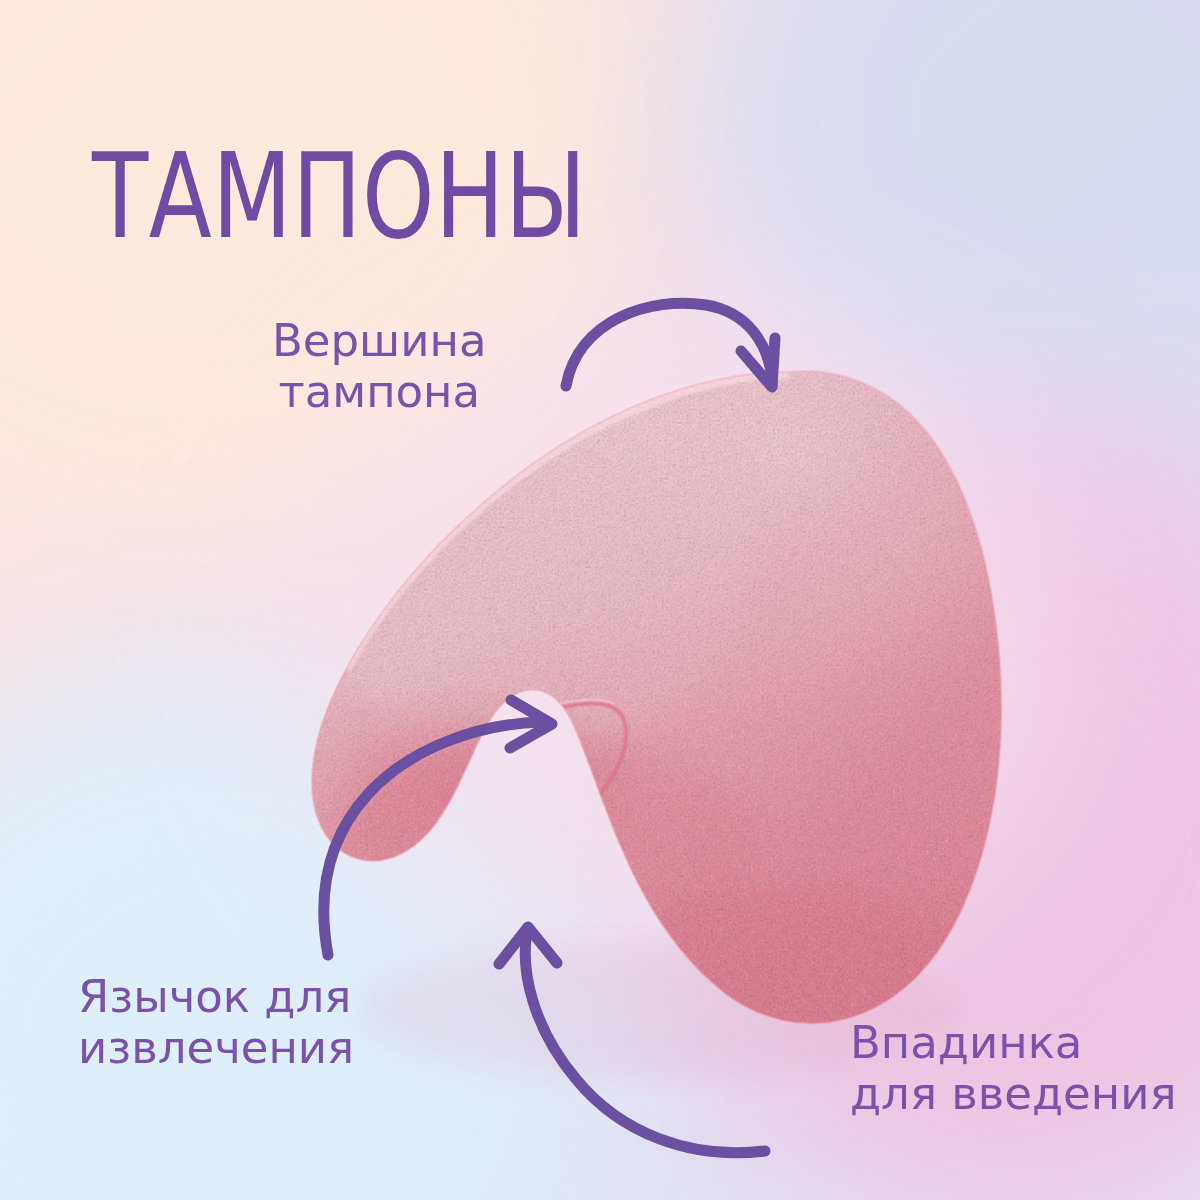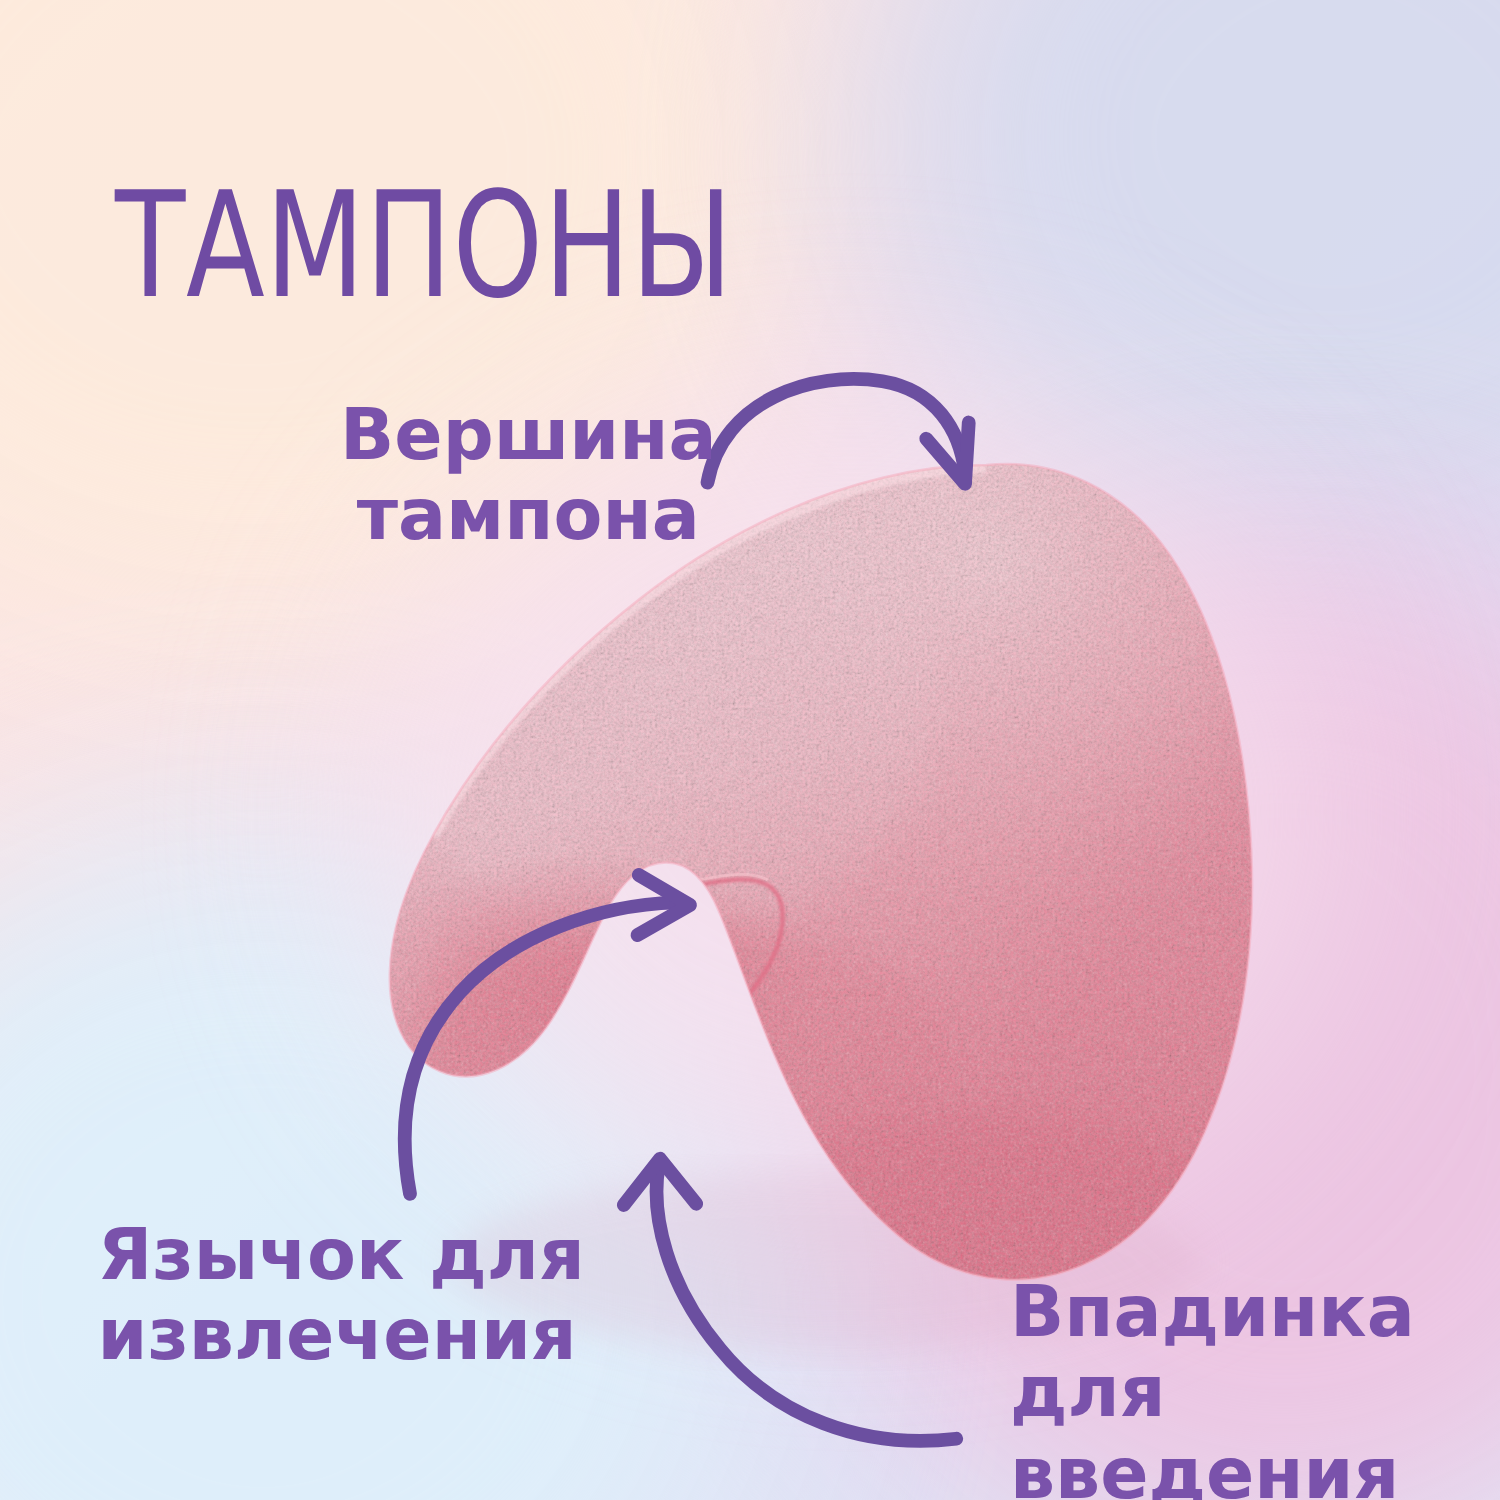--- a/index.html
+++ b/index.html
@@ -104,28 +104,28 @@
     font-style: italic;
     font-weight: 700;
     white-space: nowrap;
     letter-spacing: .2px;
   }
 
   
   .label {
     position: absolute;
     color: #7a52ab;
-    font-size: 57px;
+    font-size: 45px;
     line-height: 1.13;
-    font-weight: 700;
+    font-weight: 400;
     white-space: pre-line;
   }
   .label.top-left   { left: 272px; top: 316px; text-align: center; }
   .label.bot-left   { left: 78px;  top: 972px; text-align: left;   }
-  .label.bot-right  { left: 808px; top: 1018px; text-align: left;  }
+  .label.bot-right  { left: 850px; top: 1018px; text-align: left;  }
 
   
   .tampon-wrap {
     position: absolute;
     left: 0; top: 0;
     width: 1200px; height: 1200px;
     pointer-events: none;
   }
   .tampon-wrap svg { display: block; width: 1200px; height: 1200px; overflow: visible; }
 

